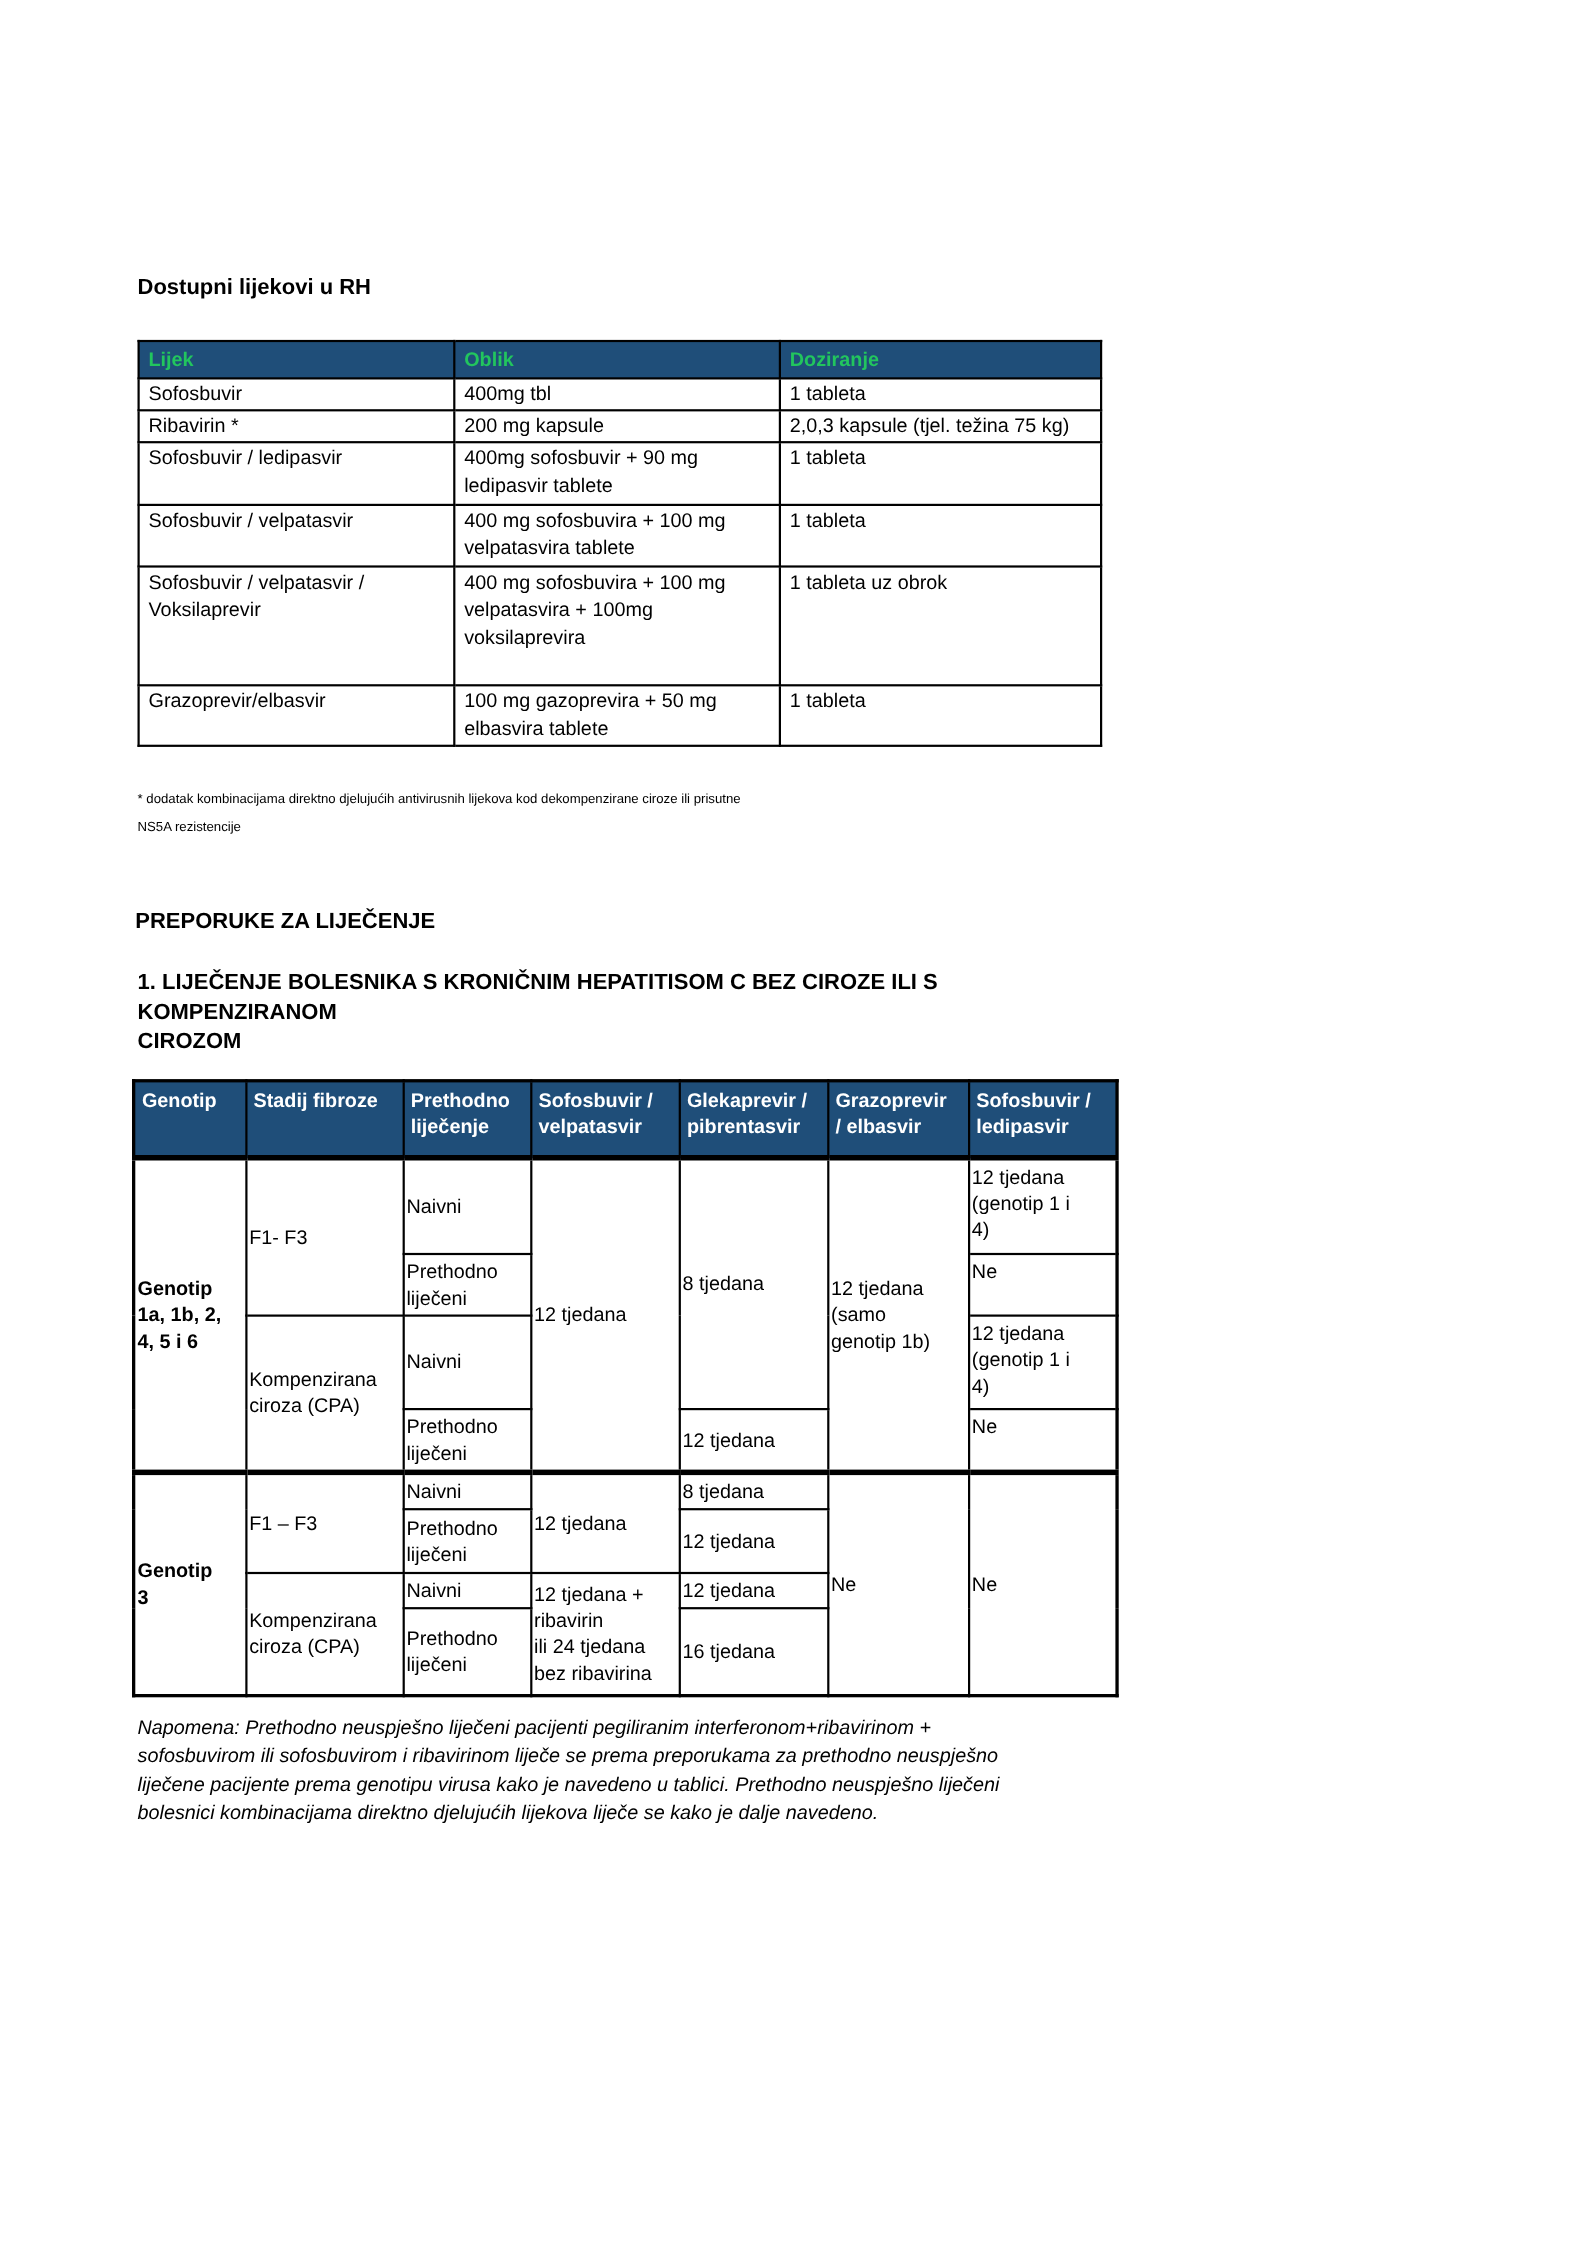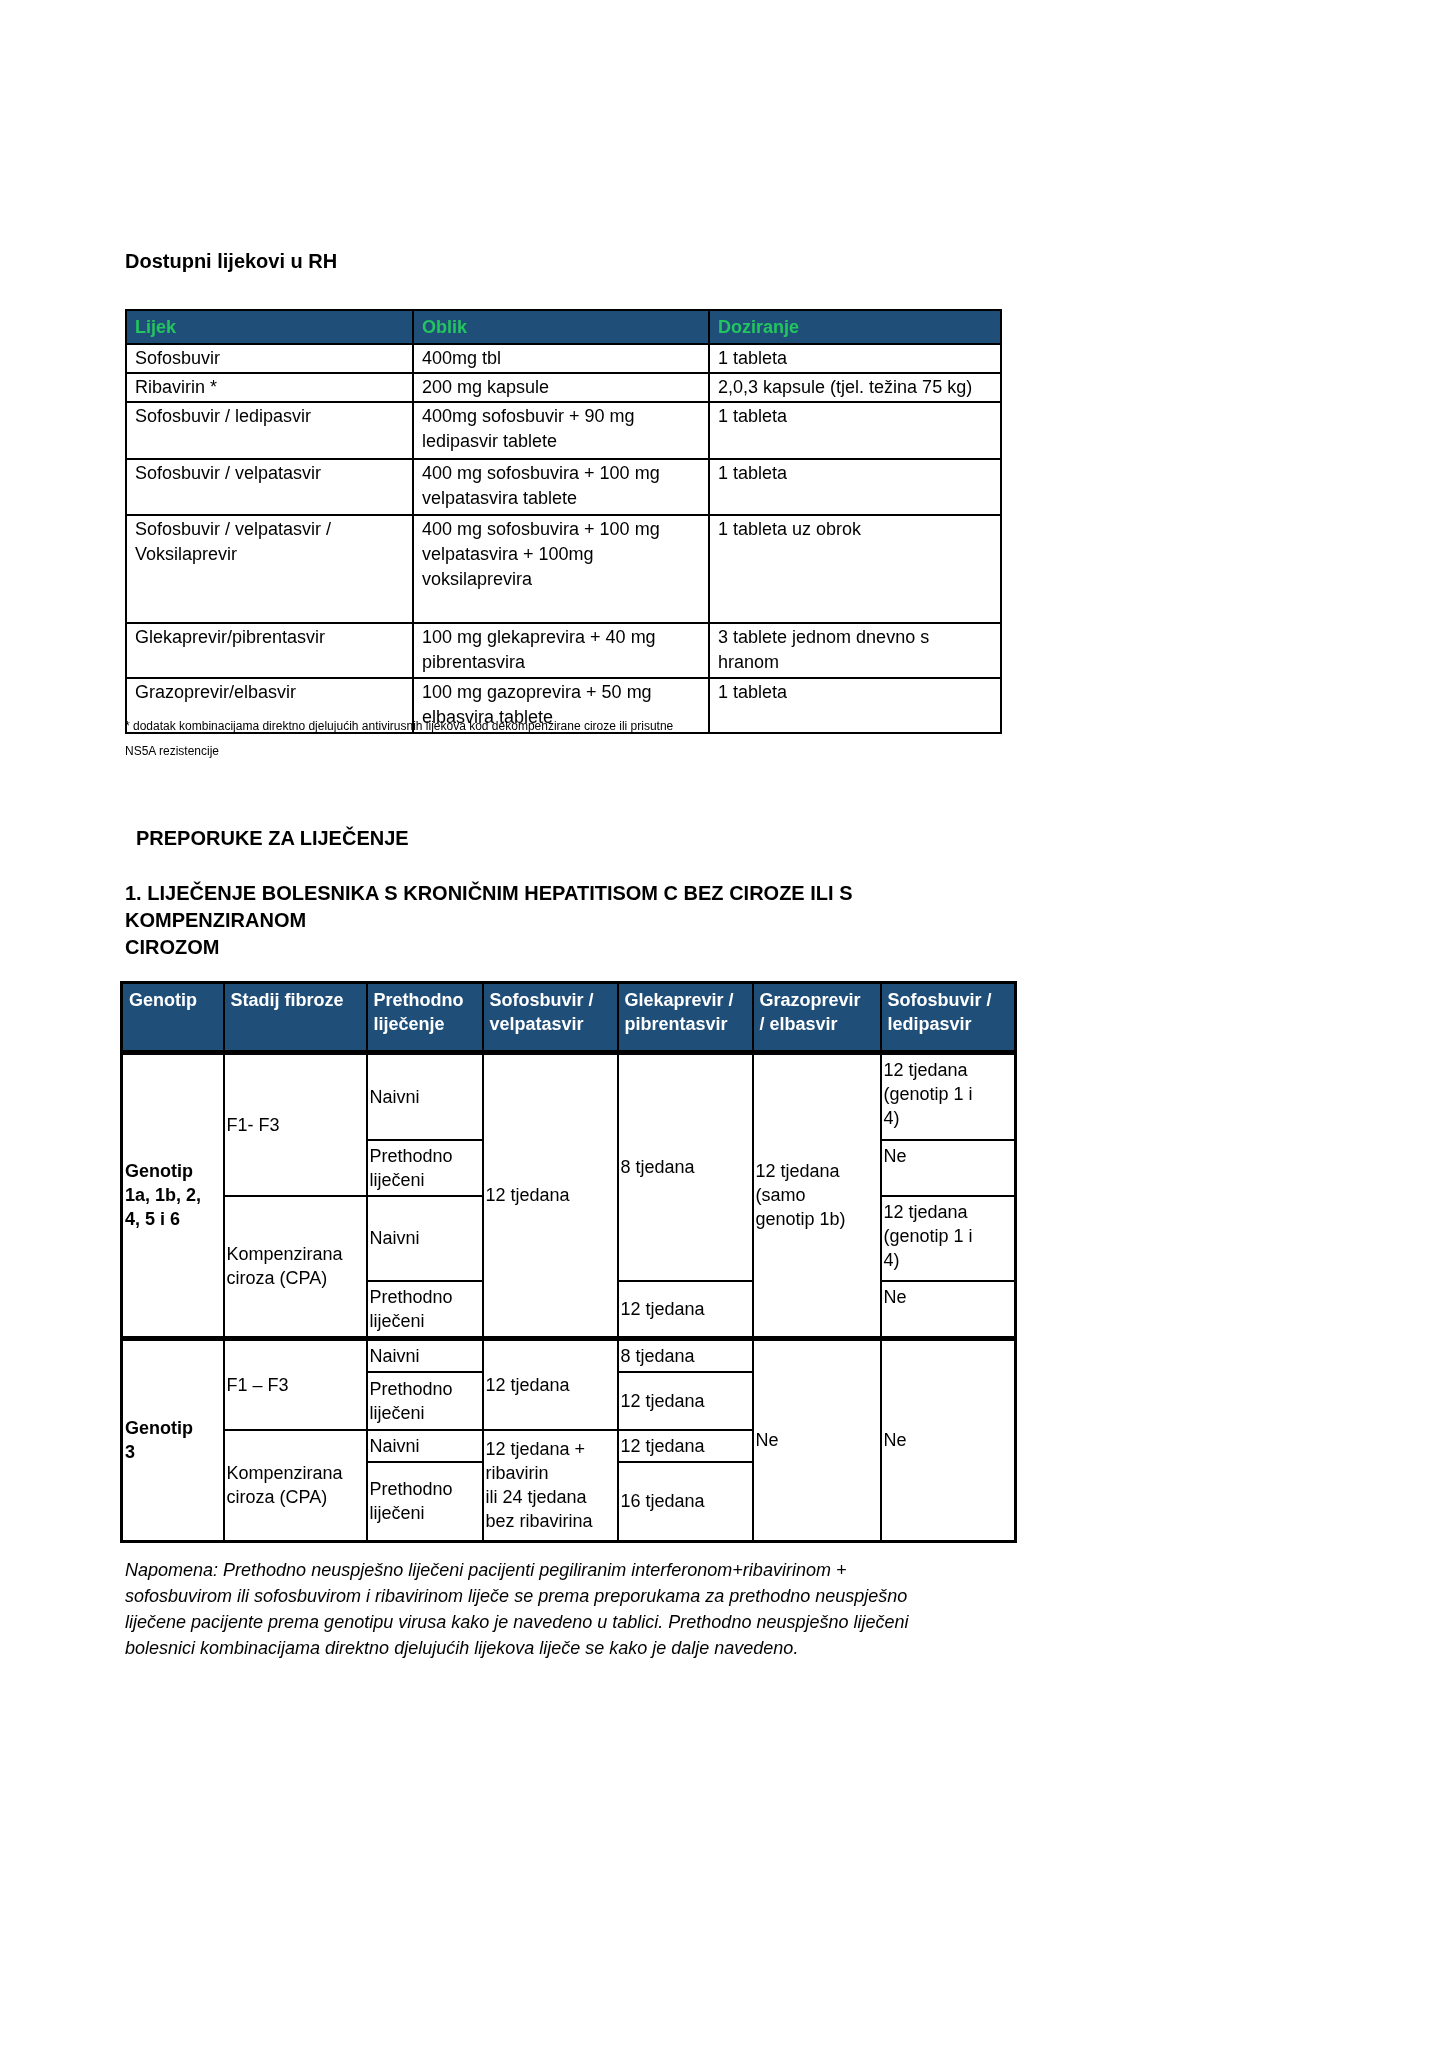--- a/index.html
+++ b/index.html
@@ -4,21 +4,21 @@
 <style>
   html,body { margin:0; padding:0; background:#ffffff; }
   #page {
     position:relative; width:1448px; height:2048px; background:#ffffff;
     font-family:"Liberation Sans", sans-serif; color:#000000;
   }
   .abs { position:absolute; }
   #doc-title { left:125px; top:250px; font-size:20px; font-weight:bold; }
   #table1-wrap { left:125px; top:309px; }
   #footnote { left:125px; top:714px; width:900px; font-size:12px; line-height:25px; white-space:pre-line; }
-  #heading-preporuke { left:136px; top:827px; font-size:20px; font-weight:bold; }
+  #heading-preporuke { left:123px; top:827px; font-size:20px; font-weight:bold; }
   #heading-section1 { left:125px; top:880px; width:910px; font-size:20px; font-weight:bold; line-height:27px; white-space:pre-line; }
   #table2-wrap { left:120px; top:945px;margin-top:36px; }
   #note { left:125px; top:1557px; width:905px; font-size:18px; line-height:26px; font-style:italic; white-space:pre-line; }
 
   table { border-collapse:collapse; table-layout:fixed; }
   td, th { white-space:pre-line; word-wrap:break-word; }
 
   
   .t1 { width:875px; border:2px solid #000; font-size:18px; line-height:25px; }
   .t1 th {
@@ -78,25 +78,20 @@
         </tr>
         <tr style="height:56px">
           <td>Sofosbuvir / velpatasvir</td>
           <td>400 mg sofosbuvira + 100 mg velpatasvira tablete</td>
           <td>1 tableta</td>
         </tr>
         <tr style="height:108px">
           <td>Sofosbuvir / velpatasvir / Voksilaprevir</td>
           <td>400 mg sofosbuvira + 100 mg velpatasvira + 100mg voksilaprevira</td>
           <td>1 tableta uz obrok</td>
-        </tr>
-        <tr style="height:55px">
-          <td>Glekaprevir/pibrentasvir</td>
-          <td>100 mg glekaprevira + 40 mg pibrentasvira</td>
-          <td>3 tablete jednom dnevno s hranom</td>
         </tr>
         <tr style="height:55px">
           <td>Grazoprevir/elbasvir</td>
           <td>100 mg gazoprevira + 50 mg elbasvira tablete</td>
           <td>1 tableta</td>
         </tr>
       </tbody>
     </table>
   </div>
 

